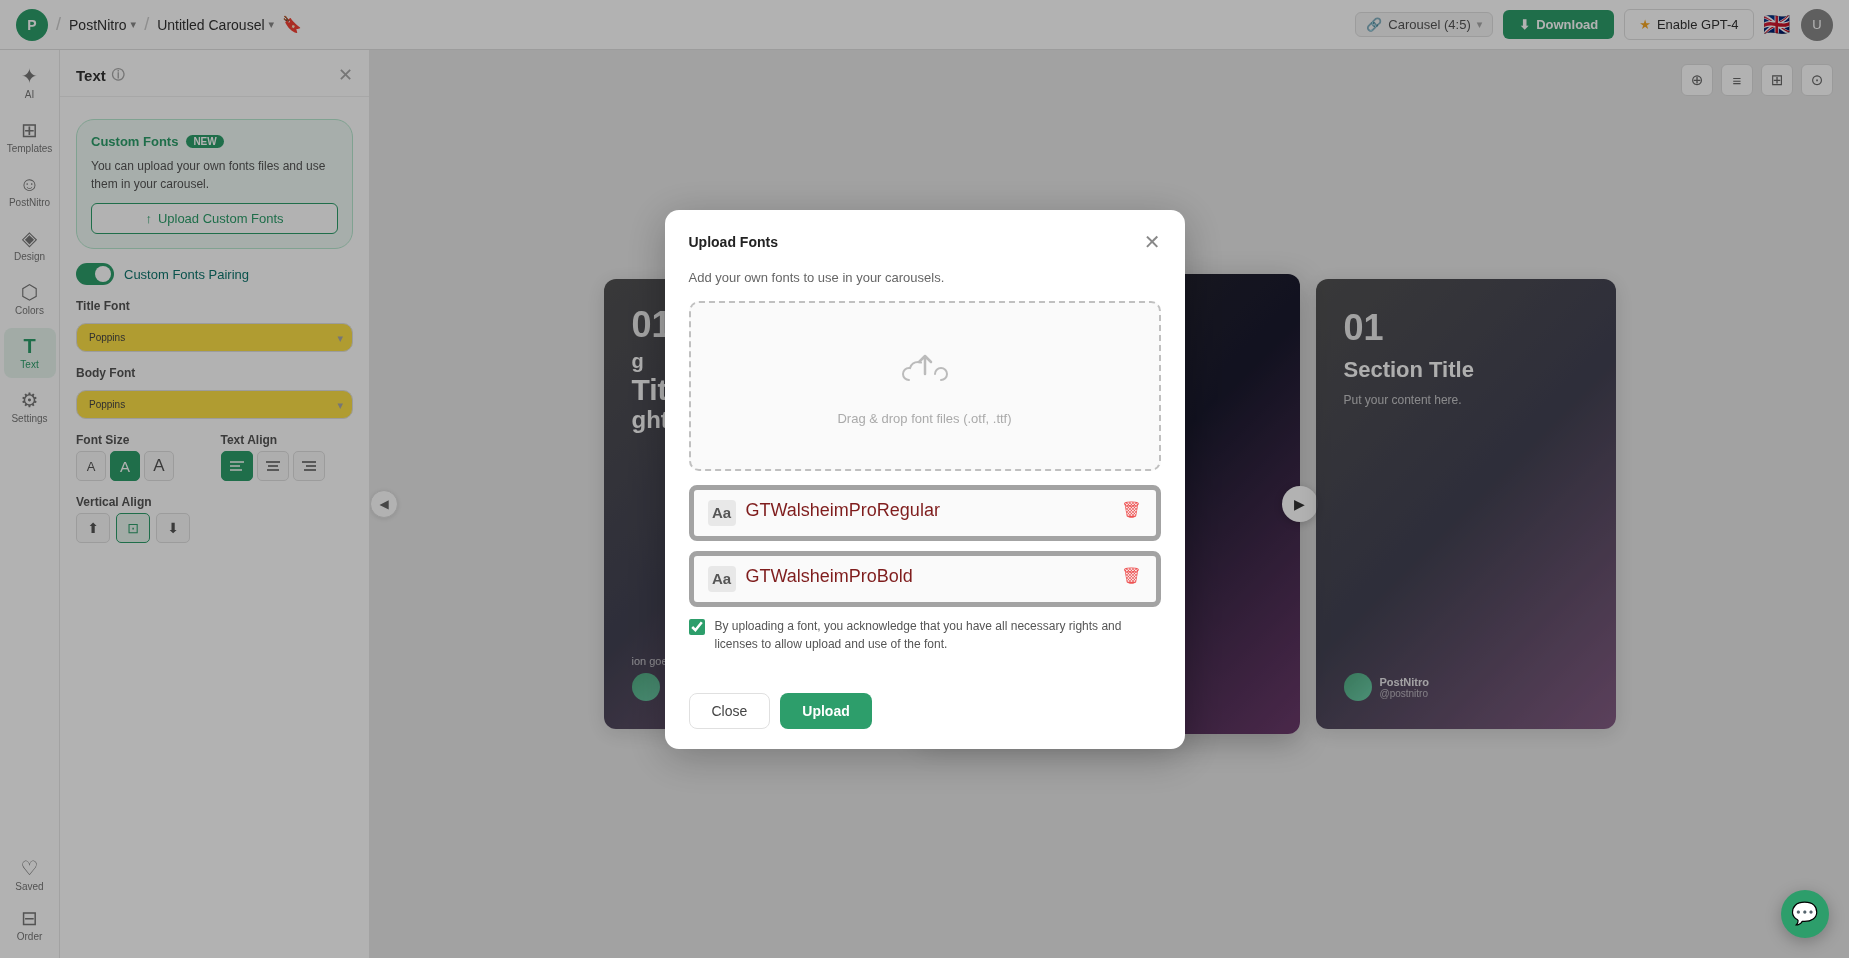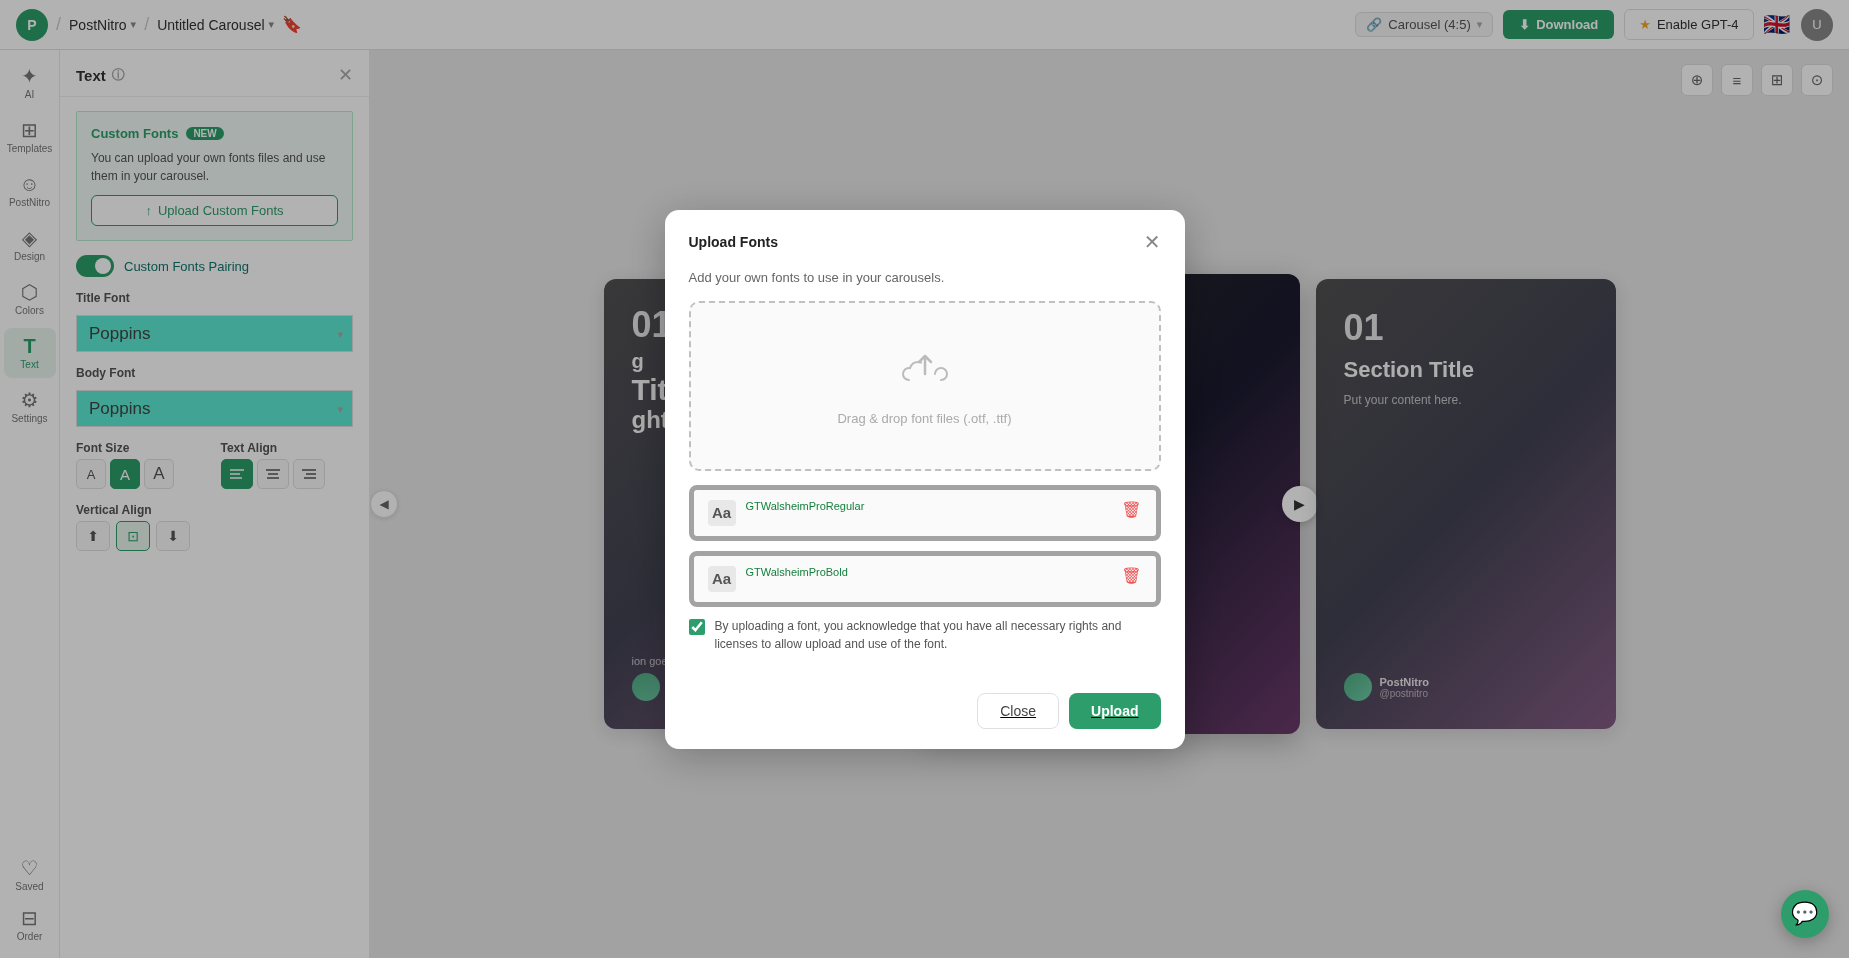--- a/index.html
+++ b/index.html
@@ -43,21 +43,21 @@
 
     
     .panel { width: 310px; background: #fff; border-right: 1px solid #e8e8e8; display: flex; flex-direction: column; flex-shrink: 0; overflow-y: auto; }
     .panel-header { display: flex; align-items: center; justify-content: space-between; padding: 14px 16px 10px; border-bottom: 1px solid #f0f0f0; }
     .panel-title { font-size: 15px; font-weight: 600; color: #333; display: flex; align-items: center; gap: 6px; }
     .panel-title .info-icon { font-size: 13px; color: #aaa; }
     .panel-close { font-size: 18px; color: #aaa; cursor: pointer; background: none; border: none; }
     .panel-content { padding: 14px 16px; display: flex; flex-direction: column; gap: 14px; }
 
     
-    .custom-fonts-card { background: #f0faf5; border: 1.5px solid #b8e8d0; border-radius: 2px; padding: 14px; }
+    .custom-fonts-card { background: #f0faf5; border: 1.5px solid #b8e8d0; border-radius: 18px; padding: 14px; margin-top: 8px; }
     .custom-fonts-header { display: flex; align-items: center; gap: 8px; margin-bottom: 8px; }
     .custom-fonts-title { font-size: 13px; font-weight: 700; color: #2d9e6b; }
     .new-badge { background: #2d9e6b; color: white; font-size: 10px; font-weight: 700; border-radius: 10px; padding: 1px 7px; }
     .custom-fonts-desc { font-size: 12px; color: #555; line-height: 1.5; margin-bottom: 10px; }
     .btn-upload-fonts { width: 100%; background: #fff; border: 1.5px solid #2d9e6b; color: #2d9e6b; border-radius: 6px; padding: 7px; font-size: 13px; font-weight: 500; cursor: pointer; display: flex; align-items: center; justify-content: center; gap: 6px; }
 
     
     .section-label { font-size: 12px; font-weight: 600; color: #555; margin-bottom: 4px; }
 
     
@@ -67,21 +67,21 @@
     .toggle-row { display: flex; align-items: center; gap: 10px; }
     .toggle { position: relative; width: 38px; height: 22px; flex-shrink: 0; }
     .toggle input { opacity: 0; width: 0; height: 0; }
     .toggle-slider { position: absolute; top: 0; left: 0; right: 0; bottom: 0; background: #2d9e6b; border-radius: 22px; cursor: pointer; }
     .toggle-slider:before { content: ''; position: absolute; width: 16px; height: 16px; left: 3px; bottom: 3px; background: white; border-radius: 50%; transition: 0.2s; transform: translateX(16px); }
     .toggle-label { font-size: 13px; color: #0f766e; }
 
     
     .font-select-group { display: flex; flex-direction: column; gap: 6px; }
     .font-select-wrapper { position: relative; }
-    .font-select-wrapper select { width: 100%; border: 1px solid #e0e0e0; border-radius: 0; padding: 8px 12px; font-size: 17px; color: #444; background: #5eead4; appearance: none; cursor: pointer; }
+    .font-select-wrapper select { width: 100%; border: 1px solid #e0e0e0; border-radius: 10px; padding: 8px 12px; font-size: 10px; color: #444; background: #fde047; appearance: none; cursor: pointer; }
     .font-select-wrapper .arrow { position: absolute; right: 10px; top: 50%; transform: translateY(-50%); color: #aaa; pointer-events: none; font-size: 11px; }
 
     
     .two-col { display: grid; grid-template-columns: 1fr 1fr; gap: 12px; }
     .btn-group { display: flex; gap: 4px; }
     .btn-size { border: 1px solid #e0e0e0; background: #fafafa; border-radius: 5px; width: 30px; height: 30px; display: flex; align-items: center; justify-content: center; cursor: pointer; font-size: 13px; color: #555; }
     .btn-size.active { background: #2d9e6b; color: white; border-color: #2d9e6b; }
     .btn-align { border: 1px solid #e0e0e0; background: #fafafa; border-radius: 5px; width: 32px; height: 30px; display: flex; align-items: center; justify-content: center; cursor: pointer; font-size: 13px; color: #555; }
     .btn-align.active { background: #2d9e6b; color: white; border-color: #2d9e6b; }
 
@@ -116,30 +116,30 @@
     .modal-body { padding: 0 24px 16px; }
 
     
     .dropzone { border: 2px dashed #c0c0c0; border-radius: 10px; height: 170px; display: flex; flex-direction: column; align-items: center; justify-content: center; gap: 12px; background: #fafafa; cursor: pointer; }
     .dropzone-icon { font-size: 40px; color: #aaa; }
     .dropzone-text { font-size: 13px; color: #aaa; }
 
     
     .font-row { display: flex; align-items: flex-start; border: 5px solid #a3a3a3; border-radius: 8px; padding: 10px 14px; margin-bottom: 10px; gap: 10px; background: #fafafa; }
     .font-row-aa { font-size: 15px; font-weight: 700; color: #555; background: #e8e8e8; border-radius: 4px; width: 28px; height: 26px; display: flex; align-items: center; justify-content: center; flex-shrink: 0; }
-    .font-row-name { flex: 1; font-size: 11px; color: #15803d; }
+    .font-row-name { flex: 1; font-size: 18px; color: #7f1d1d; }
     .font-row-delete { background: none; border: none; font-size: 16px; color: #e55; cursor: pointer; }
 
     
     .checkbox-row { display: flex; align-items: flex-start; gap: 10px; padding: 0 0 10px; }
     .checkbox-row input[type=checkbox] { width: 16px; height: 16px; accent-color: #2d9e6b; margin-top: 2px; flex-shrink: 0; }
     .checkbox-row label { font-size: 12px; color: #555; line-height: 1.5; }
 
     
-    .modal-footer { display: flex; justify-content: flex-end; gap: 10px; padding: 14px 24px 20px; text-decoration: underline; }
+    .modal-footer { display: flex; gap: 10px; padding: 14px 24px 20px; }
     .btn-close-modal { background: #fff; border: 1.5px solid #e0e0e0; color: #444; border-radius: 8px; padding: 9px 22px; font-size: 14px; font-weight: 500; cursor: pointer; }
     .btn-upload-modal { background: #2d9e6b; color: white; border: none; border-radius: 8px; padding: 9px 22px; font-size: 14px; font-weight: 600; cursor: pointer; }
 
     
     .chat-widget { position: fixed; bottom: 20px; right: 20px; width: 48px; height: 48px; background: #2d9e6b; border-radius: 50%; display: flex; align-items: center; justify-content: center; cursor: pointer; box-shadow: 0 4px 16px rgba(0,0,0,0.25); z-index: 200; font-size: 22px; color: white; }
   </style>
 </head>
 <body>
 
 <div class="topbar">

